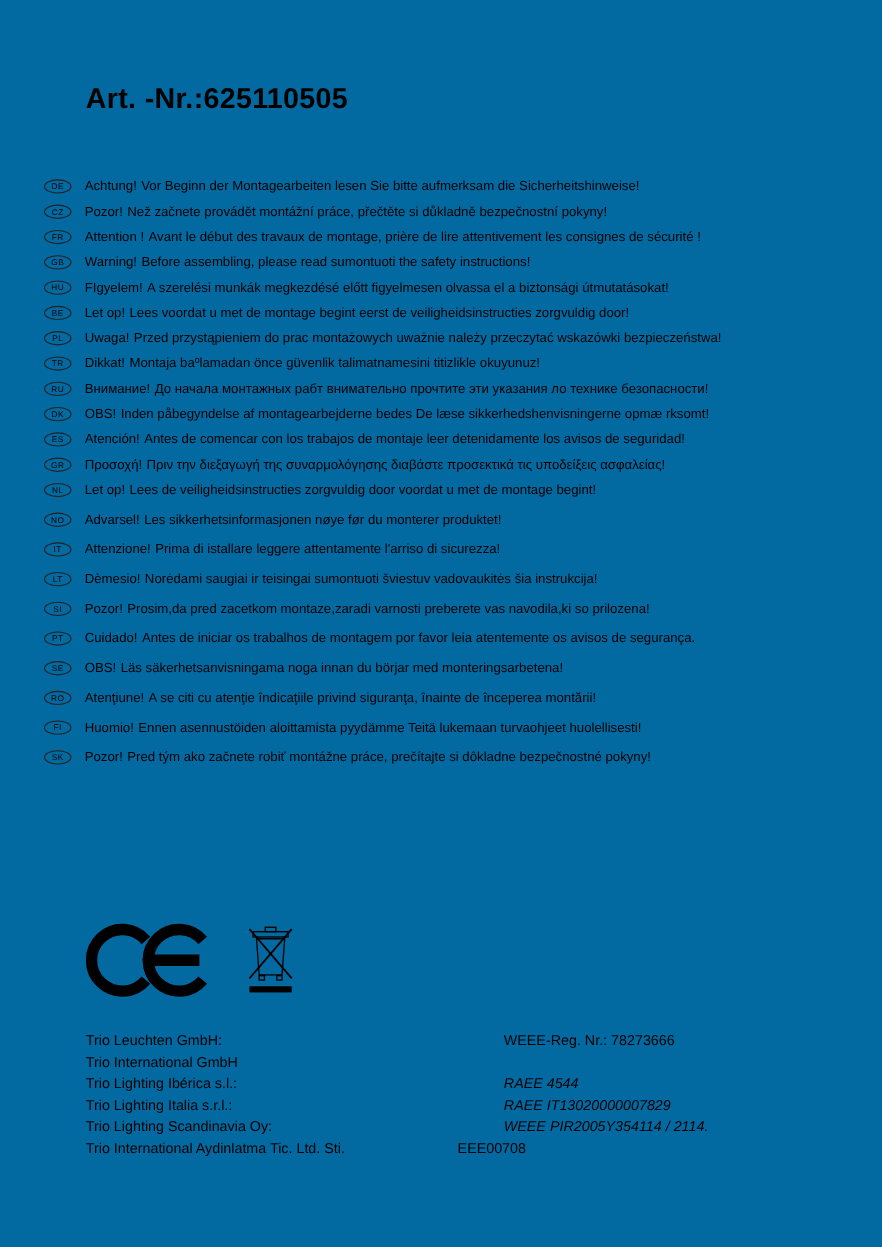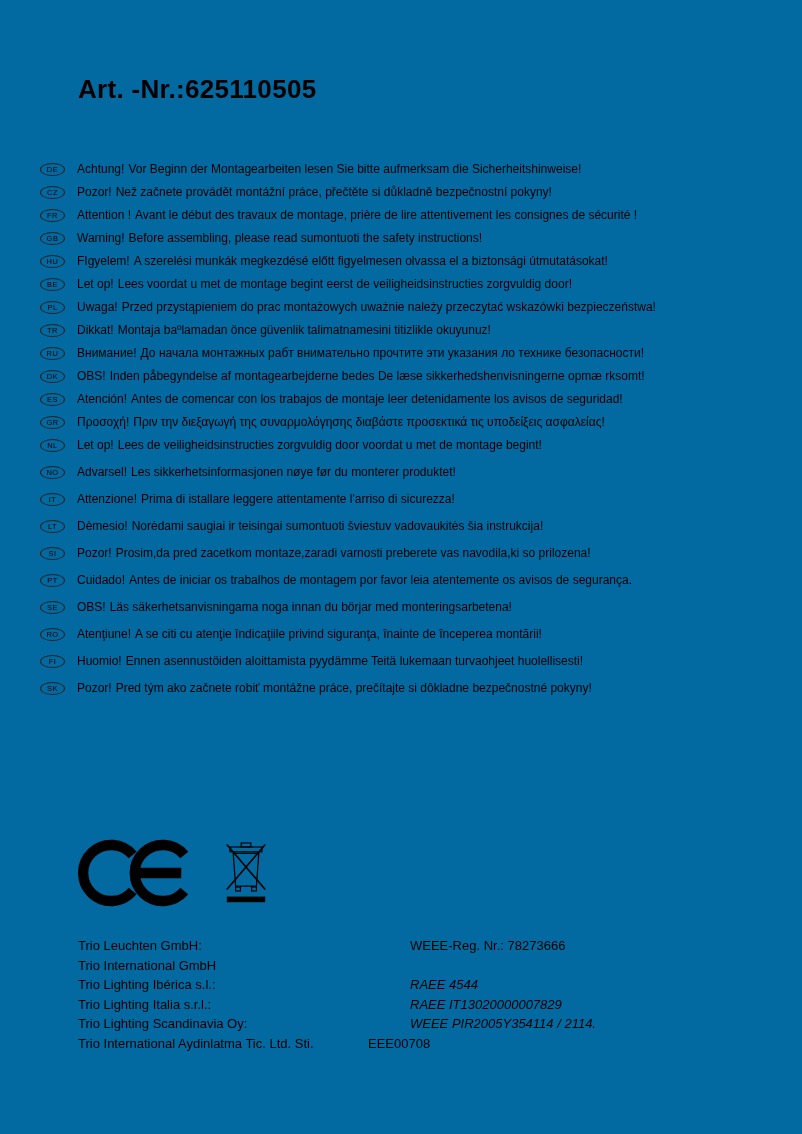--- a/index.html
+++ b/index.html
@@ -74,20 +74,21 @@
   .footer {
     position: absolute;
     left: 78px;
     top: 936px;
     right: 40px;
     font-size: 13px;
   }
   .footer-row {
     display: flex;
     line-height: 19.5px;
+    gap: 48px;
   }
   .footer-left { display: inline-block; width: 332px; }
   .footer-left.mid { width: 290px; }
   .footer-right.italic { font-style: italic; }
 </style>
 </head>
 <body>
 
 <div class="page">
 

